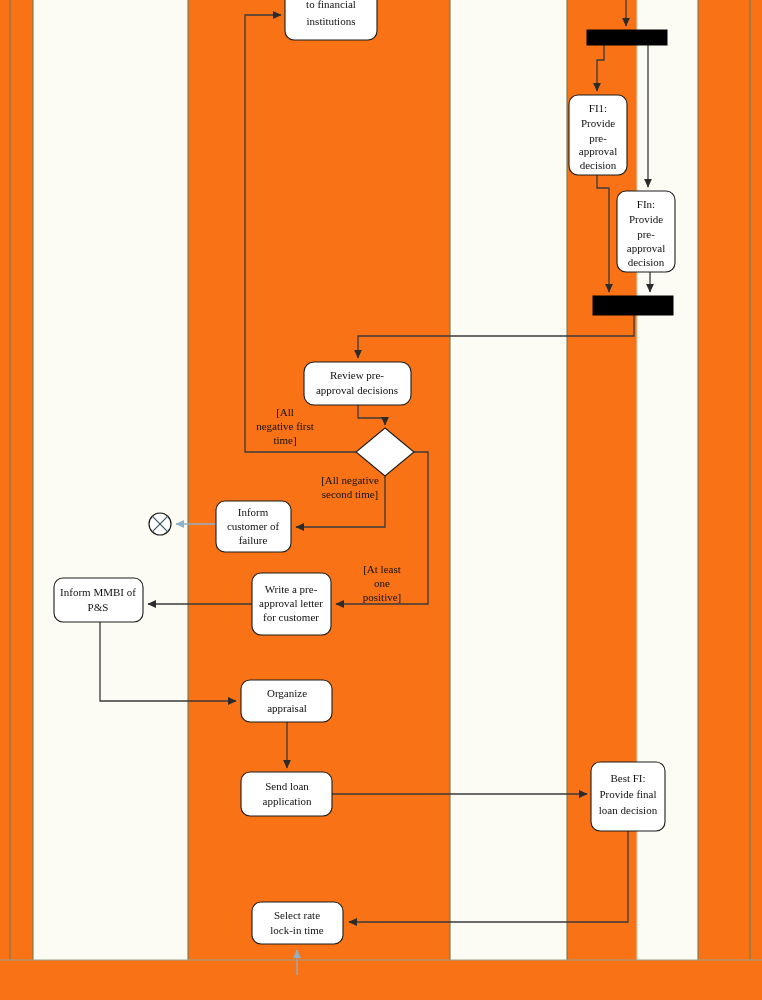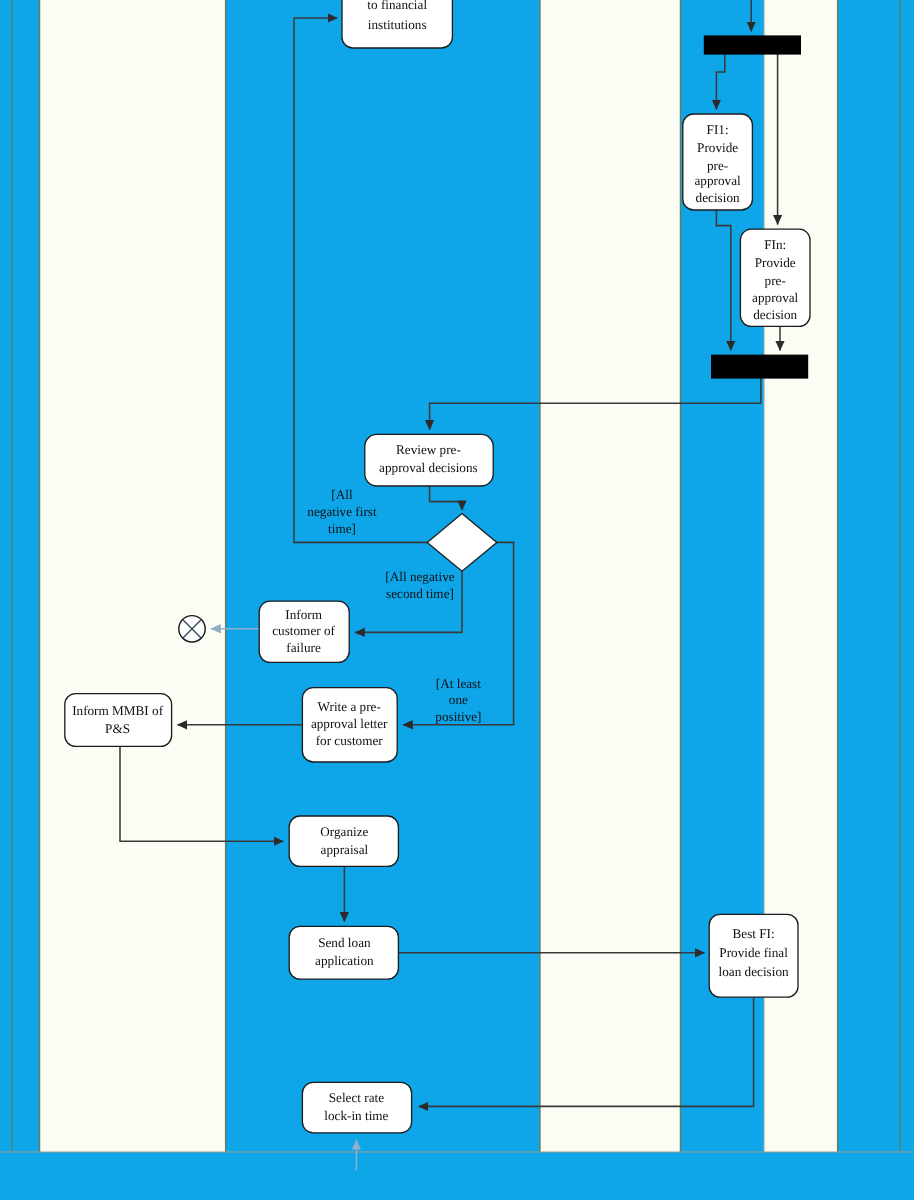--- a/index.html
+++ b/index.html
@@ -7,21 +7,21 @@
     padding: 0;
     background: #ffffff;
   }
   body {
     font-family: "Liberation Serif", "DejaVu Serif", serif;
   }
   #canvas-wrap {
     position: relative;
     width: 762px;
     height: 1000px;
-    background: #0ea5e9;
+    background: #f97316;
     overflow: hidden;
   }
   svg#diagram {
     display: block;
     width: 762px;
     height: 1000px;
   }
   .lane-line {
     stroke: #6b7a52;
     stroke-width: 1.1;

